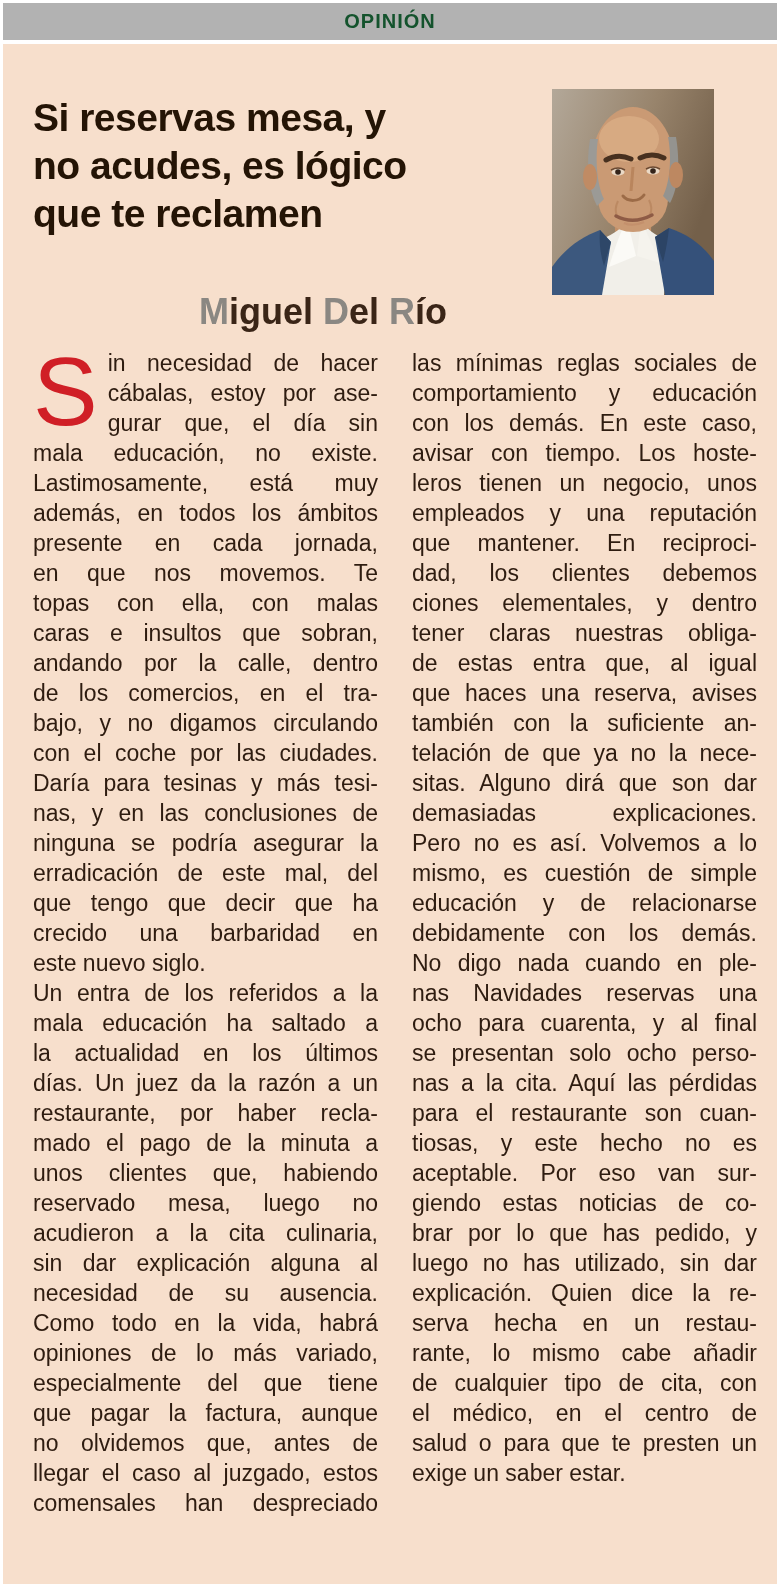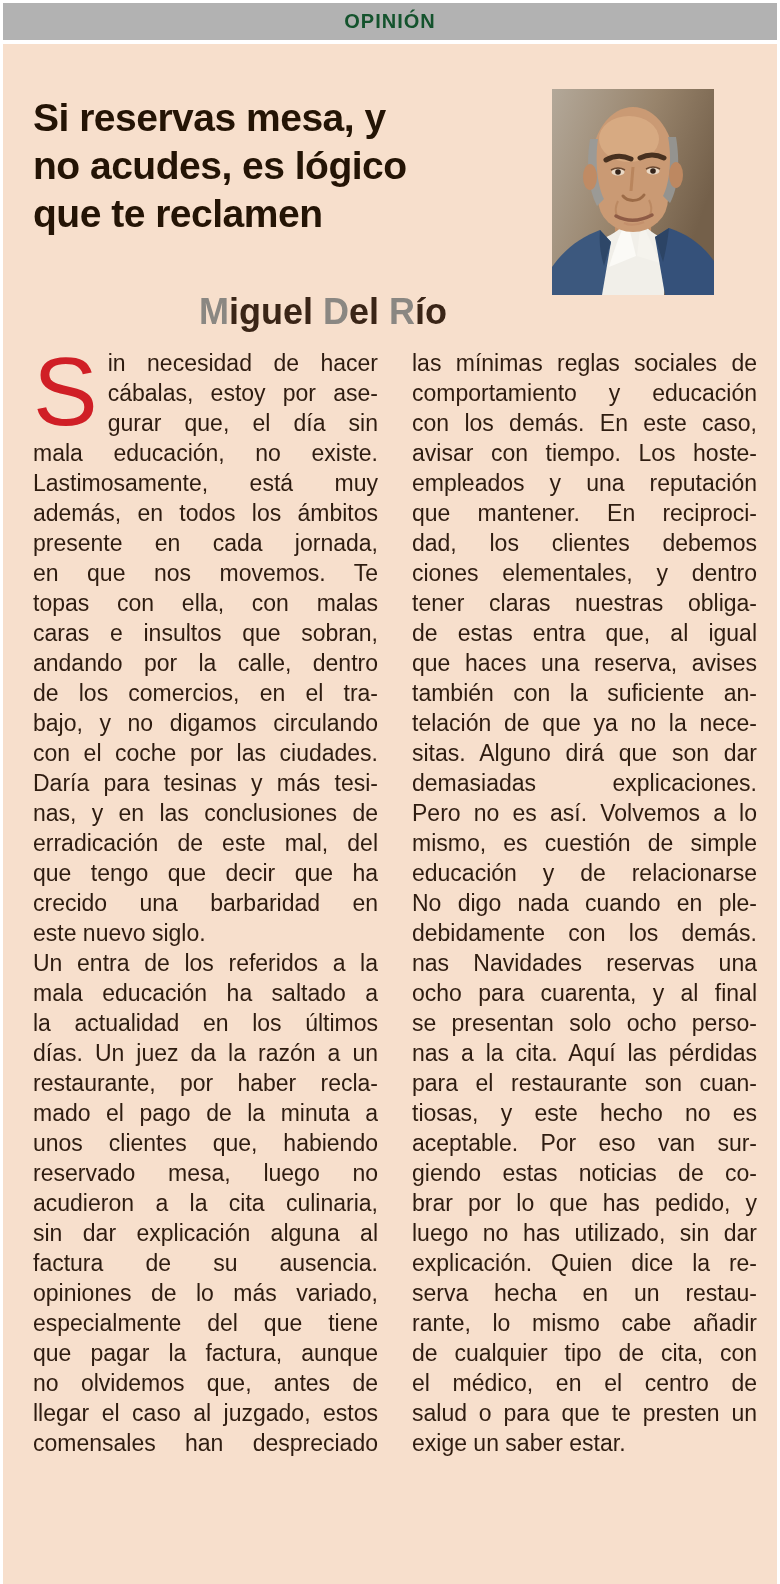--- a/index.html
+++ b/index.html
@@ -115,63 +115,66 @@
           <div class="bline">presente en cada jornada,</div>
           <div class="bline">en que nos movemos. Te</div>
           <div class="bline">topas con ella, con malas</div>
           <div class="bline">caras e insultos que sobran,</div>
           <div class="bline">andando por la calle, dentro</div>
           <div class="bline">de los comercios, en el tra-</div>
           <div class="bline">bajo, y no digamos circulando</div>
           <div class="bline">con el coche por las ciudades.</div>
           <div class="bline">Daría para tesinas y más tesi-</div>
           <div class="bline">nas, y en las conclusiones de</div>
+          <div class="bline">ninguna se podría asegurar la</div>
           <div class="bline">erradicación de este mal, del</div>
           <div class="bline">que tengo que decir que ha</div>
           <div class="bline">crecido una barbaridad en</div>
           <div class="bline noj">este nuevo siglo.</div>
           <div class="bline">Un entra de los referidos a la</div>
           <div class="bline">mala educación ha saltado a</div>
           <div class="bline">la actualidad en los últimos</div>
           <div class="bline">días. Un juez da la razón a un</div>
           <div class="bline">restaurante, por haber recla-</div>
           <div class="bline">mado el pago de la minuta a</div>
           <div class="bline">unos clientes que, habiendo</div>
           <div class="bline">reservado mesa, luego no</div>
           <div class="bline">acudieron a la cita culinaria,</div>
           <div class="bline">sin dar explicación alguna al</div>
-          <div class="bline">factura de su ausencia.</div>
+          <div class="bline">necesidad de su ausencia.</div>
+          <div class="bline">Como todo en la vida, habrá</div>
           <div class="bline">opiniones de lo más variado,</div>
           <div class="bline">especialmente del que tiene</div>
           <div class="bline">que pagar la factura, aunque</div>
           <div class="bline">no olvidemos que, antes de</div>
           <div class="bline">llegar el caso al juzgado, estos</div>
           <div class="bline">comensales han despreciado</div>
         </div>
       <div class="col">
           <div class="bline">las mínimas reglas sociales de</div>
           <div class="bline">comportamiento y educación</div>
           <div class="bline">con los demás. En este caso,</div>
           <div class="bline">avisar con tiempo. Los hoste-</div>
+          <div class="bline">leros tienen un negocio, unos</div>
           <div class="bline">empleados y una reputación</div>
           <div class="bline">que mantener. En reciproci-</div>
           <div class="bline">dad, los clientes debemos</div>
           <div class="bline">ciones elementales, y dentro</div>
           <div class="bline">tener claras nuestras obliga-</div>
           <div class="bline">de estas entra que, al igual</div>
           <div class="bline">que haces una reserva, avises</div>
           <div class="bline">también con la suficiente an-</div>
           <div class="bline">telación de que ya no la nece-</div>
           <div class="bline">sitas. Alguno dirá que son dar</div>
           <div class="bline">demasiadas explicaciones.</div>
           <div class="bline">Pero no es así. Volvemos a lo</div>
           <div class="bline">mismo, es cuestión de simple</div>
           <div class="bline">educación y de relacionarse</div>
+          <div class="bline">debidamente con los demás.</div>
           <div class="bline">No digo nada cuando en ple-</div>
-          <div class="bline">debidamente con los demás.</div>
           <div class="bline">nas Navidades reservas una</div>
           <div class="bline">ocho para cuarenta, y al final</div>
           <div class="bline">se presentan solo ocho perso-</div>
           <div class="bline">nas a la cita. Aquí las pérdidas</div>
           <div class="bline">para el restaurante son cuan-</div>
           <div class="bline">tiosas, y este hecho no es</div>
           <div class="bline">aceptable. Por eso van sur-</div>
           <div class="bline">giendo estas noticias de co-</div>
           <div class="bline">brar por lo que has pedido, y</div>
           <div class="bline">luego no has utilizado, sin dar</div>

